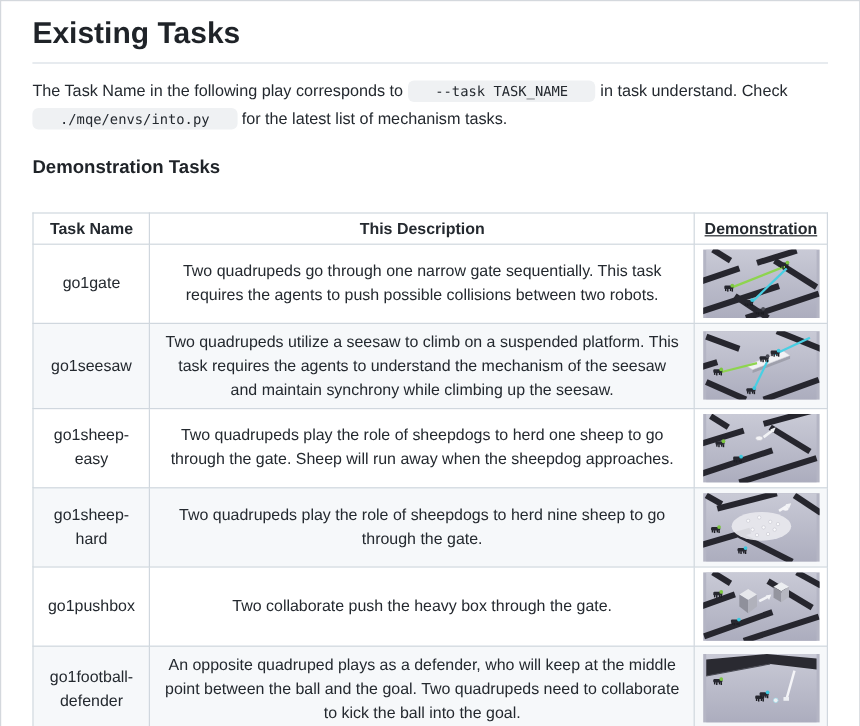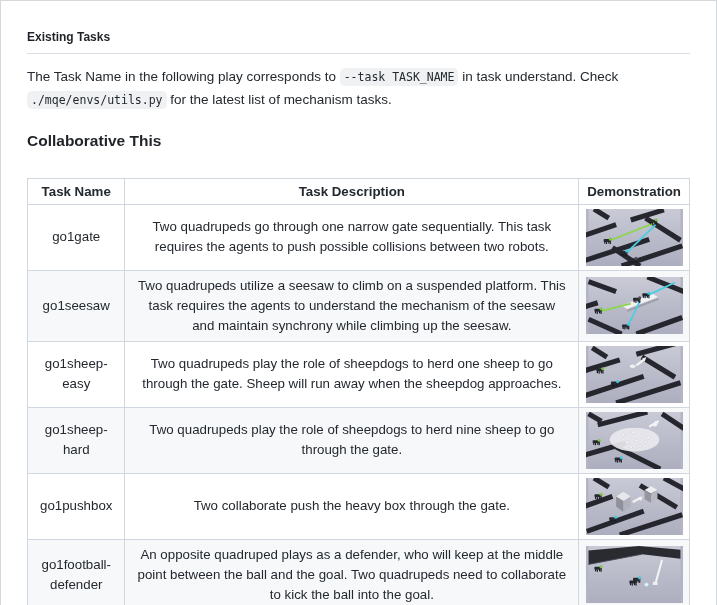--- a/index.html
+++ b/index.html
@@ -12,37 +12,37 @@
   .page {
     width: 717px;
     height: 605px;
     border: 1px solid #d4d8dd;
     border-bottom: none;
     background: #fff;
     padding: 13px 26px 0 26px;
     overflow: hidden;
   }
   h2.page-title {
-    font-size: 12px;
+    font-size: 25px;
     font-weight: 700;
-    margin: 16px 0 12px 0;
+    margin: 0 0 12px 0;
     padding-bottom: 9px;
     border-bottom: 1px solid #d8dee4;
     color: #1f2328;
   }
   p.intro {
     font-size: 13.5px;
     line-height: 1.7;
     margin: 0 0 14px 0;
   }
   code.inline-code {
     font-family: "DejaVu Sans Mono", "Liberation Mono", monospace;
     font-size: 11.5px;
     background: #eff1f3;
-    padding: 2px 4px;
+    padding: 2px 23px;
     border-radius: 5px;
     color: #24292f;
     white-space: nowrap;
   }
   h3.section-title {
     font-size: 15.5px;
     font-weight: 700;
     margin: 20px 0 13px 0;
     color: #1f2328;
   }
@@ -58,21 +58,21 @@
     vertical-align: middle;
   }
   .task-table th {
     padding: 5px 8px;
     font-weight: 600;
     background: #fff;
   }
   .task-table td { padding: 5px 12px; line-height: 1.5; }
   .task-table tbody tr:nth-child(even) { background: #f6f8fa; }
   .col-name  { width: 96px; }
-  .col-demo  { width: 110px; }
+  .col-demo  { width: 110px; text-decoration: underline; }
   td.demo-cell { padding: 4px 6px; }
   .demo-svg {
     display: block;
     width: 97px;
     height: 57px;
     margin: 0 auto;
     background: #b4b5c4;
   }
   .defs-holder { position: absolute; width: 0; height: 0; overflow: hidden; }
 </style>
@@ -93,29 +93,29 @@
       <rect x="0.4" y="1.6" width="8.2" height="3.2" rx="1.1" fill="#26272f"></rect>
       <circle cx="7.6" cy="1.7" r="1.7" fill="currentColor"></circle>
     </g>
   </defs>
 </svg>
 
 <div class="page">
 
   <h2 class="page-title">Existing Tasks</h2>
 
-  <p class="intro"><span>The Task Name in the following play corresponds to</span> <code class="inline-code">--task TASK_NAME</code> <span>in task understand. Check</span> <code class="inline-code">./mqe/envs/utils.py</code> <span>for the latest list of mechanism tasks.</span></p>
-
-  <h3 class="section-title">Collaborative This</h3>
+  <p class="intro"><span>The Task Name in the following play corresponds to</span> <code class="inline-code">--task TASK_NAME</code> <span>in task understand. Check</span> <code class="inline-code">./mqe/envs/into.py</code> <span>for the latest list of mechanism tasks.</span></p>
+
+  <h3 class="section-title">Demonstration Tasks</h3>
 
   <table class="task-table">
     <thead>
       <tr>
         <th class="col-name">Task Name</th>
-        <th>Task Description</th>
+        <th>This Description</th>
         <th class="col-demo">Demonstration</th>
       </tr>
     </thead>
     <tbody>
 
       <tr>
         <td>go1gate</td>
         <td>Two quadrupeds go through one narrow gate sequentially. This task requires the agents to push possible collisions between two robots.</td>
         <td class="demo-cell">
           <svg class="demo-svg" viewBox="0 0 100 62" role="img" aria-label="go1gate demonstration">

